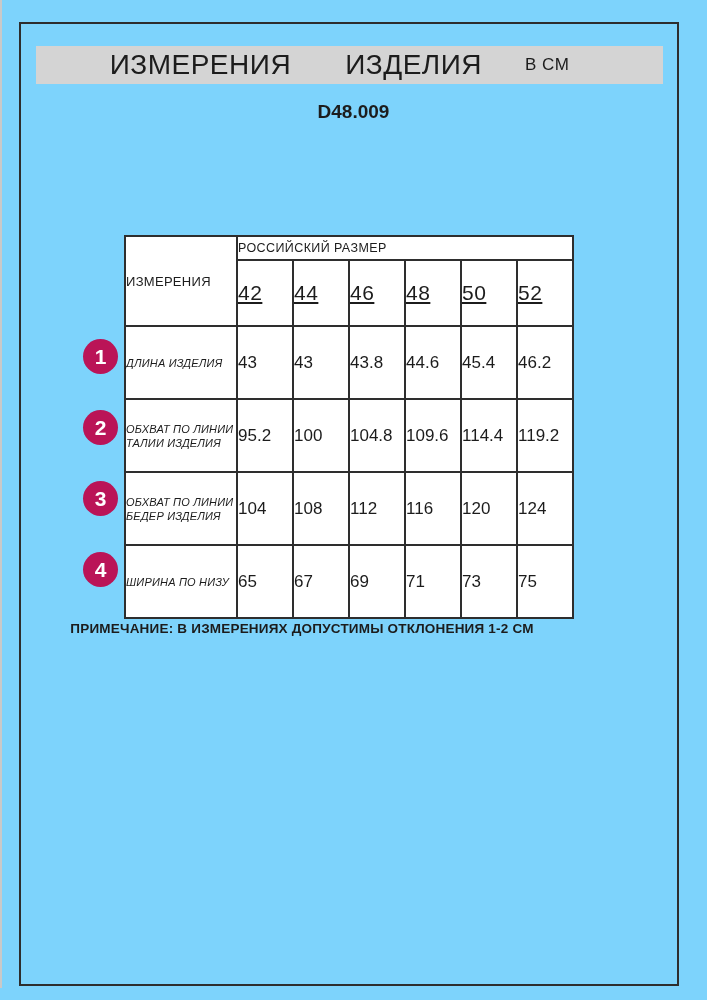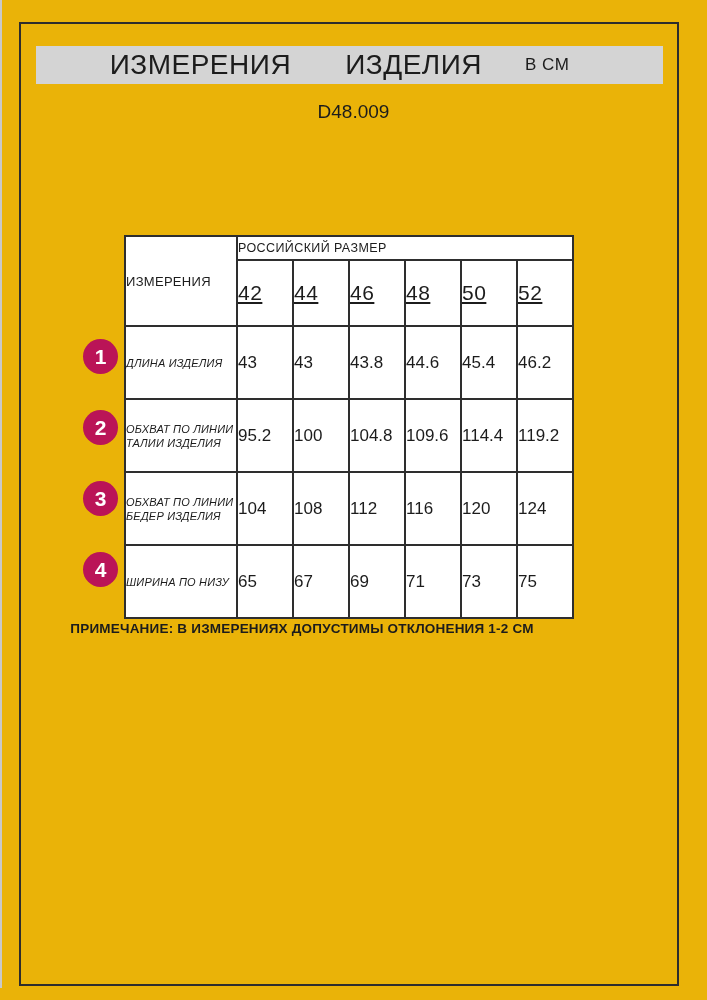--- a/index.html
+++ b/index.html
@@ -1,26 +1,26 @@
 <!DOCTYPE html>
 <html style="--accent: #ba1457;"><head>
 <meta charset="utf-8">
 <style>
   html,body{margin:0;padding:0;background:#fff;}
   body{font-family:"Liberation Sans", sans-serif; color:#1c1c1c; -webkit-font-smoothing:antialiased;}
-  .page{position:relative;width:707px;height:1000px;background:#eab308;overflow:hidden;}
+  .page{position:relative;width:707px;height:1000px;background:#7dd3fc;overflow:hidden;}
   .edge-line{position:absolute;left:0;top:0;width:2px;height:988px;background:#c9c9c9;}
   .frame{position:absolute;left:19px;top:22px;width:660px;height:964px;border:2px solid #2d2d2d;box-sizing:border-box;}
   .title-bar{position:absolute;left:36px;top:46px;width:627px;height:38px;background:#d4d4d4;
              display:flex;align-items:center;justify-content:center;}
   .title-group{display:flex;align-items:center;transform:translateX(-10px);}
   .title-w1{font-size:28px;font-weight:normal;letter-spacing:0.5px;}
   .title-w2{font-size:28px;font-weight:normal;margin-left:54px;letter-spacing:0.5px;}
   .title-unit{font-size:17px;font-weight:normal;margin-left:43px;letter-spacing:0.5px;}
-  .product-code{position:absolute;left:0;top:101px;width:707px;text-align:center;font-size:19px;}
+  .product-code{position:absolute;left:0;top:101px;width:707px;text-align:center;font-size:19px;font-weight:bold;}
   .description{position:absolute;left:0;top:132px;width:707px;text-align:center;font-size:15px;line-height:22px;}
   table.size-table{position:absolute;left:124px;top:235px;border-collapse:collapse;table-layout:fixed;}
   table.size-table td,table.size-table th{border:2px solid #2e2e2e;text-align:left;vertical-align:middle;
              padding:0;font-weight:normal;background:#fff;}
   .col-label{width:110px;}
   .col-size{width:54px;text-decoration:underline;}
   .corner-cell{font-size:13px;letter-spacing:0.3px;}
   .group-header{height:22px;font-size:12.5px;letter-spacing:0.4px;}
   .size-cell{height:64px;font-size:21px;font-weight:bold;letter-spacing:0.5px;}
   .row-label{height:71px;font-size:11px;line-height:14px;padding:0 11px;letter-spacing:0.2px;font-style:italic;}

